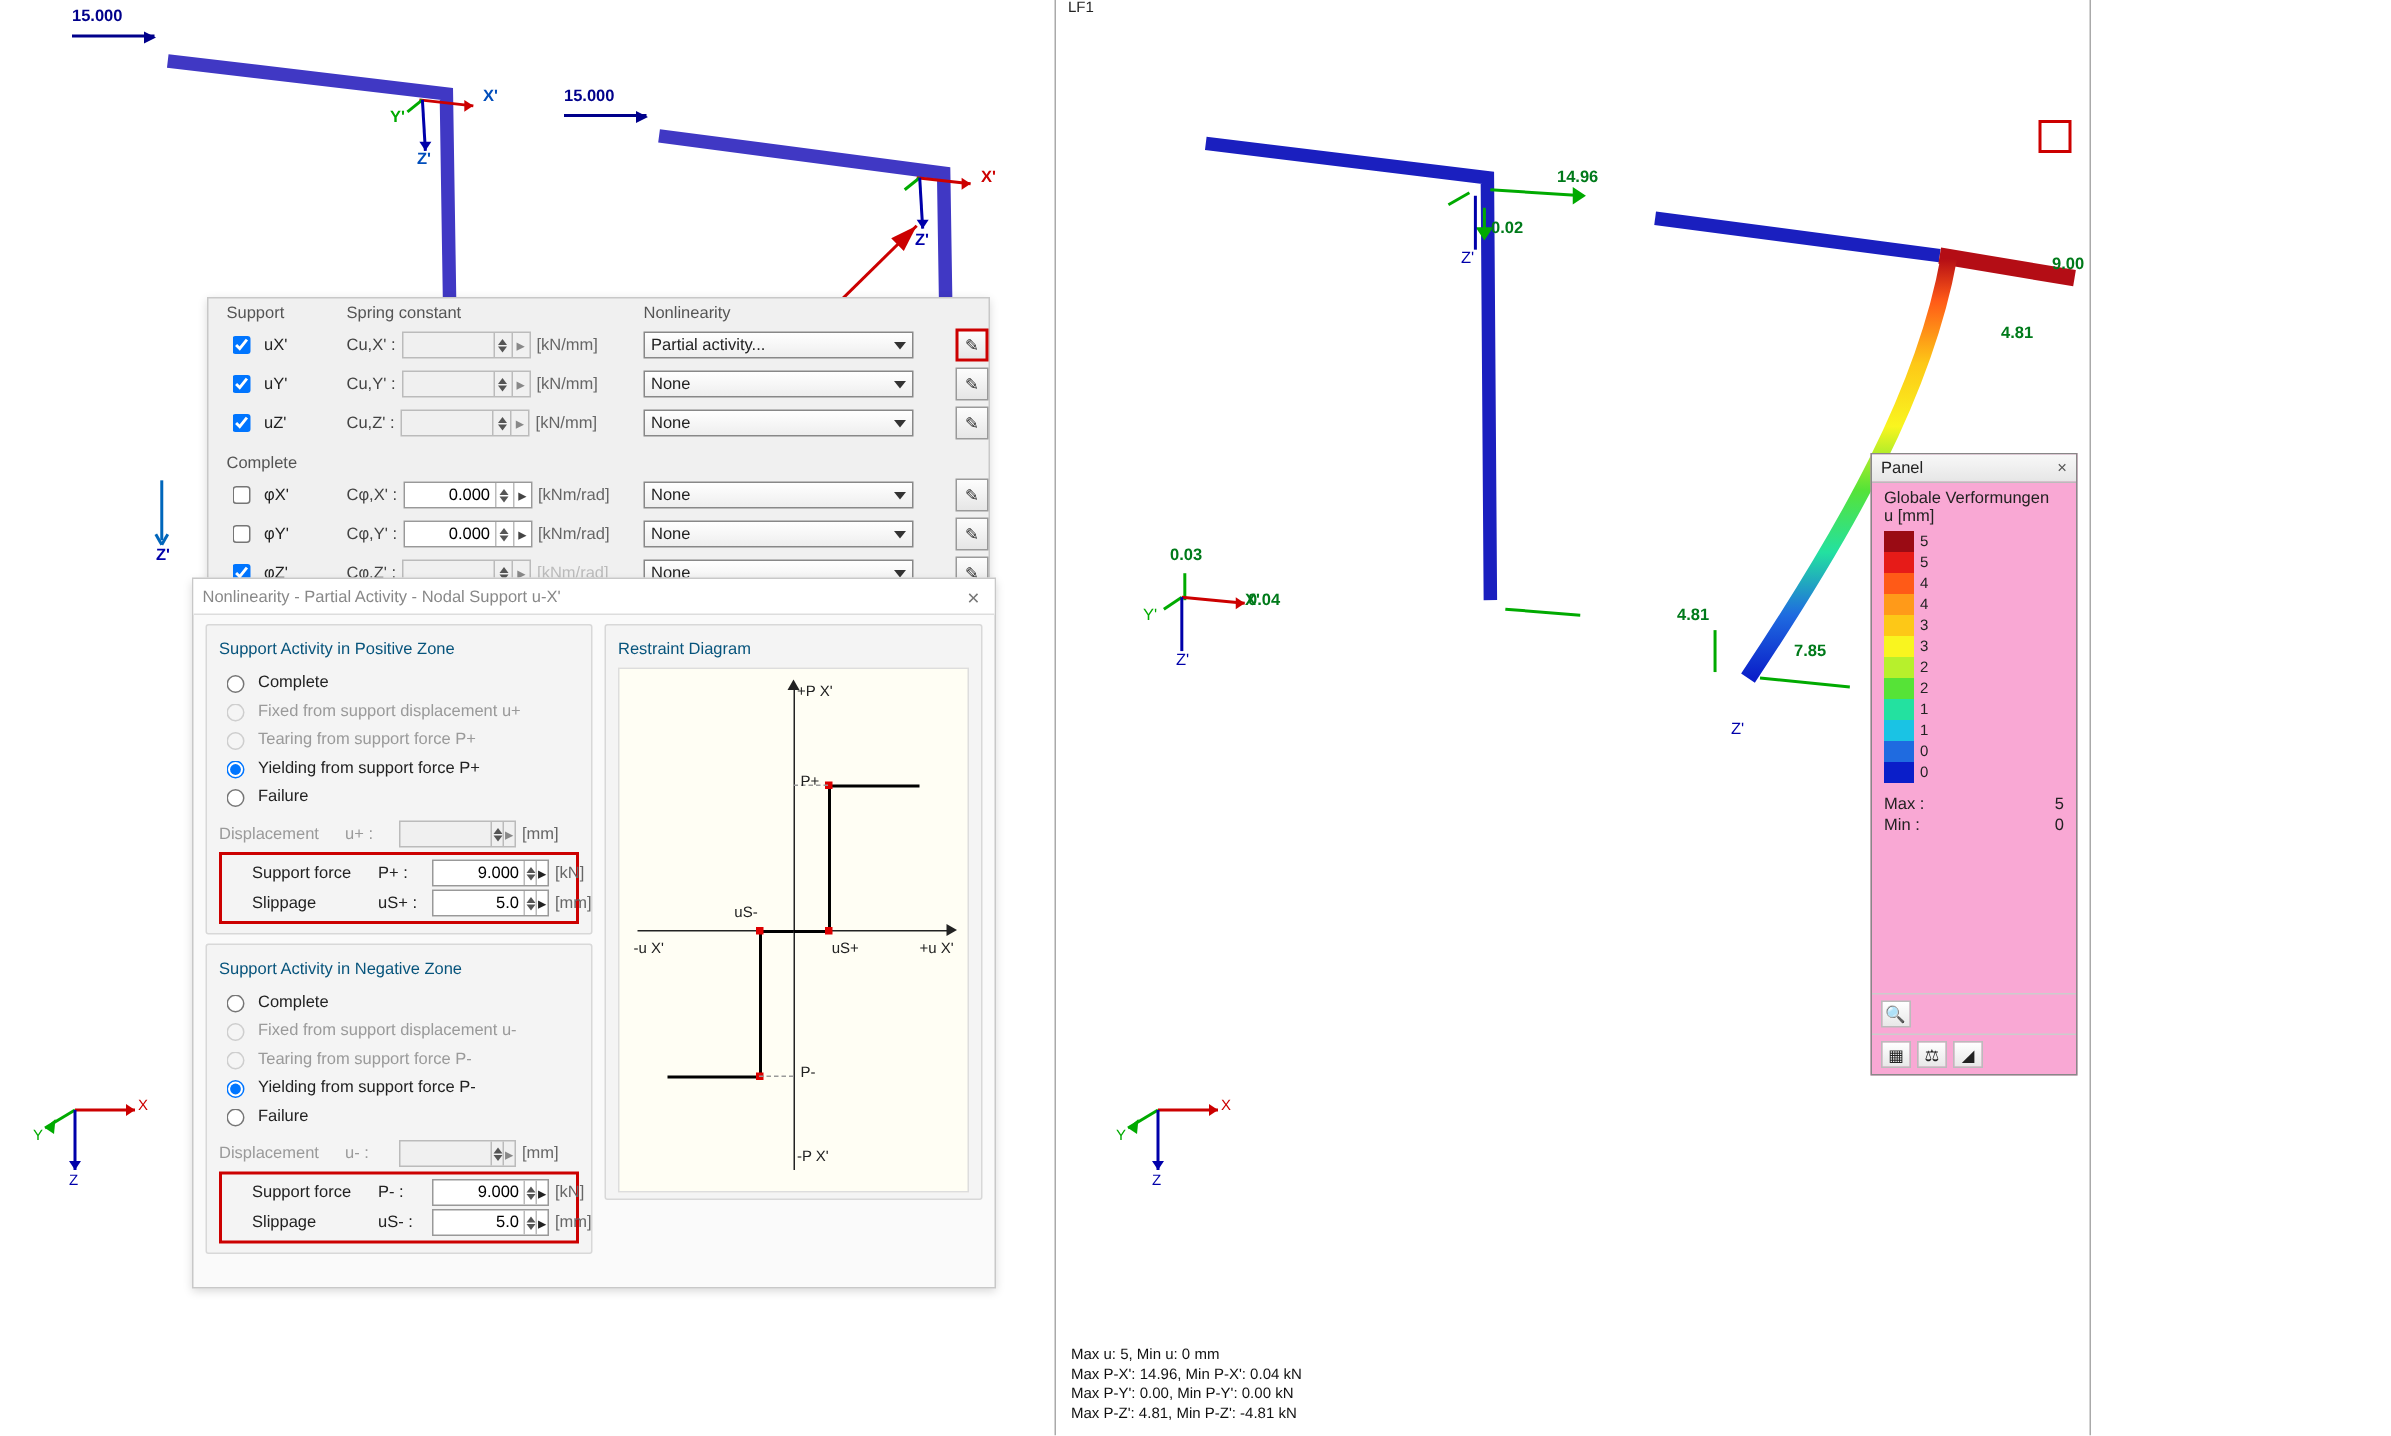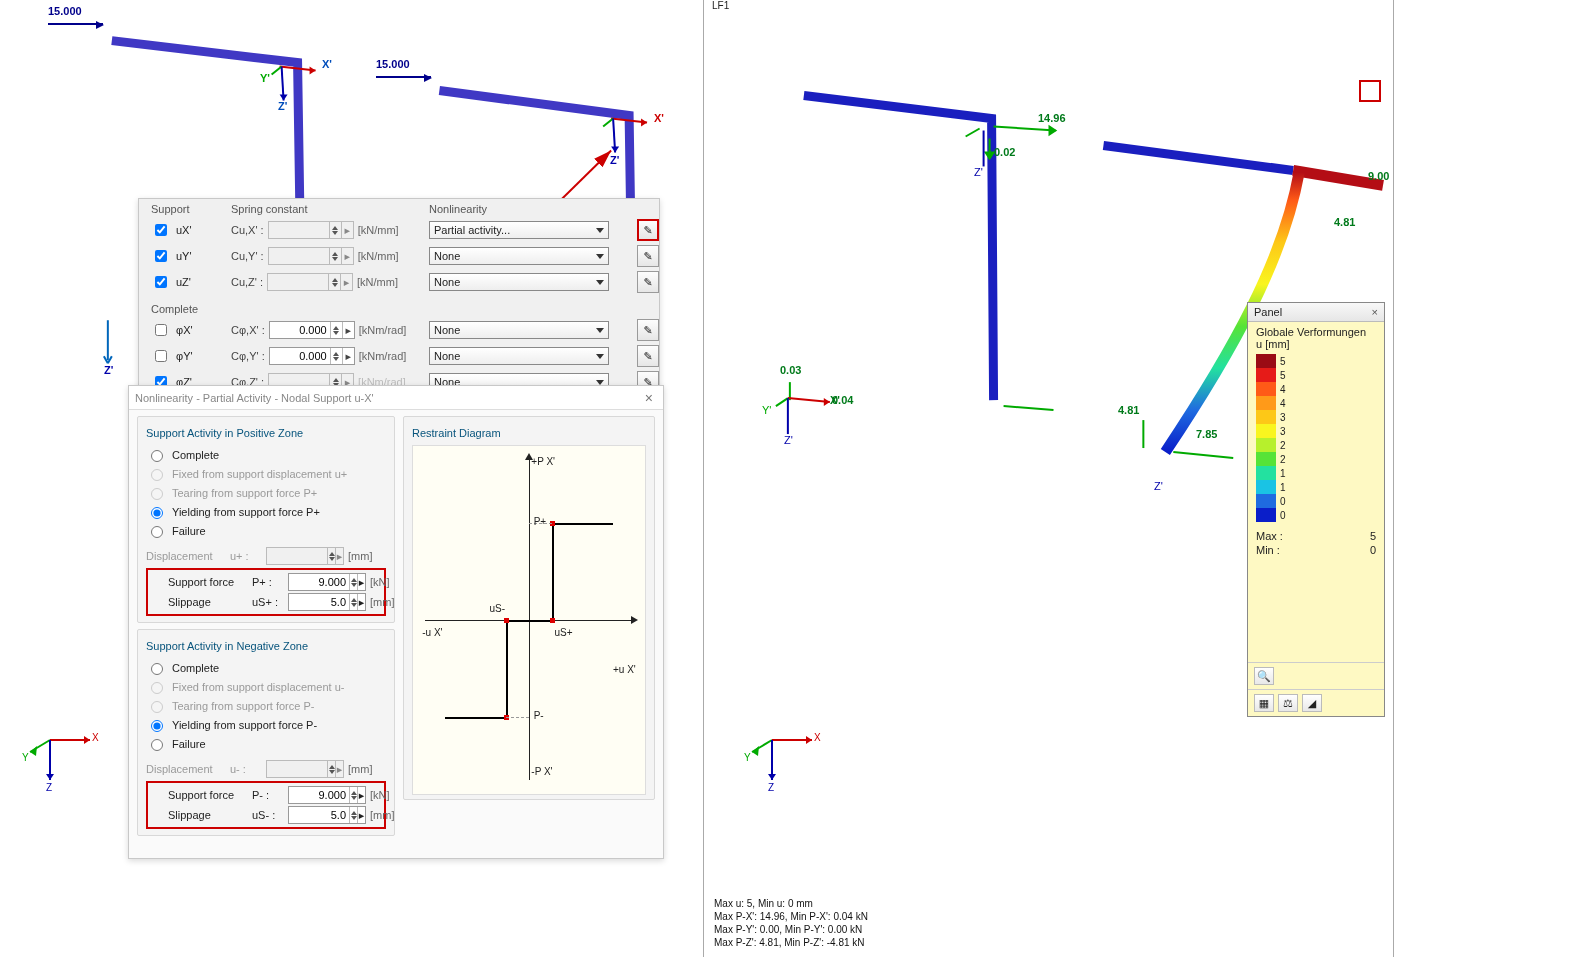--- a/index.html
+++ b/index.html
@@ -179,21 +179,21 @@
 .arrowhead.right { right: 3%; top: 50%; margin-top:-4px; border-left: 7px solid #222; border-top: 4px solid transparent; border-bottom: 4px solid transparent; }
 .arrowhead.up { left: 50%; top: 2%; margin-left:-4px; border-bottom: 7px solid #222; border-left: 4px solid transparent; border-right: 4px solid transparent; }
 .seg { position: absolute; background: #000; }
 .dot { position: absolute; width: 5px; height: 5px; background: #d00; border-radius: 0; }
 
 
 .res-panel {
   position: absolute;
   right: 8px; top: 302px; width: 138px;
   border: 1px solid #888;
-  background: #fef9c3;
+  background: #f9a8d4;
   font-size: 11px;
 }
 .res-panel .hdr {
   background: linear-gradient(#f8f8f8,#e6e6e6);
   border-bottom: 1px solid #bbb;
   padding: 3px 6px;
   display: flex; justify-content: space-between; align-items: center;
 }
 .res-panel .hdr .x { color: #555; }
 .res-panel .lbl { padding: 4px 8px 0 8px; }
@@ -623,21 +623,21 @@
             <div class="dot" style="left:60%;top:22%;margin:-2px"></div>
             <div class="dot" style="left:40%;top:78%;margin:-2px"></div>
             <div class="dot" style="left:60%;top:50%;margin:-2px"></div>
             <div class="dot" style="left:40%;top:50%;margin:-2px"></div>
 
             <div style="position:absolute;left:50%;top:22%;width:10%;height:0;border-top:1px dashed #999;"></div>
             <div style="position:absolute;left:40%;top:78%;width:10%;height:0;border-top:1px dashed #999;"></div>
 
             <span style="position:absolute;left:51%;top:3%;font-size:10px;">+P X'</span>
             <span style="position:absolute;left:51%;top:92%;font-size:10px;">-P X'</span>
-            <span style="position:absolute;right:4%;top:52%;font-size:10px;margin-top:37px;">+u X'</span>
+            <span style="position:absolute;right:4%;top:52%;font-size:10px;">+u X'</span>
             <span style="position:absolute;left:4%;top:52%;font-size:10px;">-u X'</span>
             <span style="position:absolute;left:52%;top:20%;font-size:10px;">P+</span>
             <span style="position:absolute;left:52%;top:76%;font-size:10px;">P-</span>
             <span style="position:absolute;left:61%;top:52%;font-size:10px;">uS+</span>
             <span style="position:absolute;left:33%;top:45%;font-size:10px;text-align:center;">uS-</span>
           </div>
         </div>
       </div>
     </div>
 

